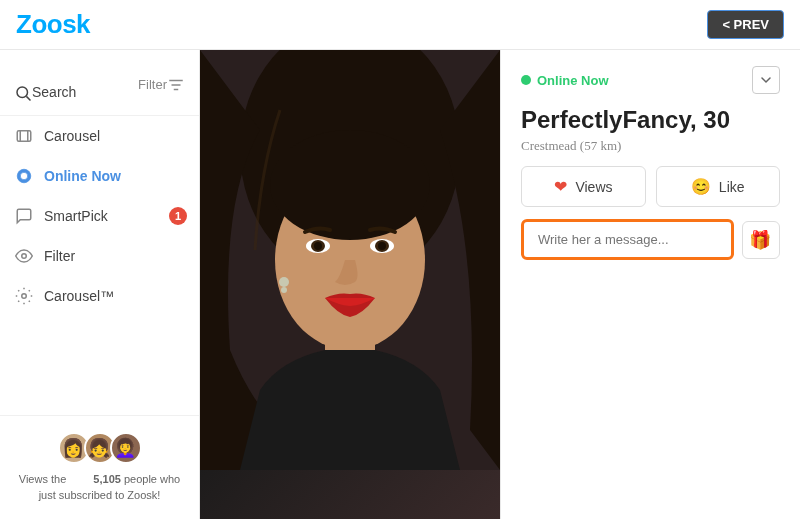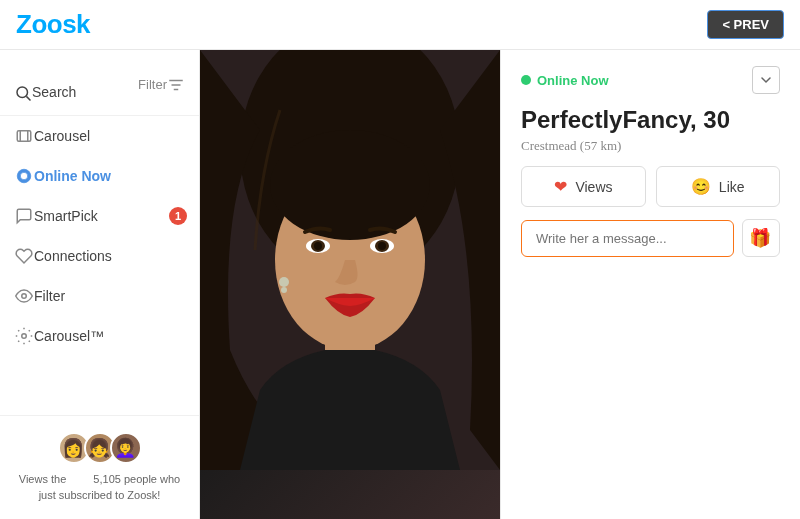--- a/index.html
+++ b/index.html
@@ -75,20 +75,21 @@
       background: #fff;
       border-right: 1px solid #e8e8e8;
       display: flex;
       flex-direction: column;
       padding-top: 4px;
     }
 
     .sidebar-item {
       display: flex;
       align-items: center;
+      gap: 10px;
       padding: 10px 14px;
       cursor: pointer;
       font-size: 14px;
       color: #444;
       position: relative;
     }
 
     .sidebar-item.active {
       color: #4a90e2;
       font-weight: 600;
@@ -178,21 +179,21 @@
 
     .avatar-circle:first-child { margin-left: 0; }
 
     .footer-text {
       font-size: 11px;
       color: #666;
       line-height: 1.4;
     }
 
     .footer-text strong {
-      font-weight: 400;
+      font-weight: 700;
       padding-left: 24px;
     }
 
     
     .content-area {
       flex: 1;
       display: flex;
       overflow: hidden;
     }
 
@@ -284,21 +285,21 @@
 
     .message-row {
       display: flex;
       gap: 8px;
       align-items: center;
     }
 
     .message-input {
       flex: 1;
       padding: 10px 14px;
-      border: 1px solid #f97316;
+      border: 3px solid #f97316;
       border-radius: 6px;
       font-size: 13px;
       color: #999;
       outline: none;
     }
 
     .gift-btn {
       width: 38px;
       height: 38px;
       border: 1px solid #ddd;
@@ -377,28 +378,20 @@
       <div class="sidebar-item">
         <span class="item-icon">
           <svg class="icon-svg" viewBox="0 0 24 24" fill="none" stroke="currentColor" stroke-width="2">
             <path d="M21 15a2 2 0 0 1-2 2H7l-4 4V5a2 2 0 0 1 2-2h14a2 2 0 0 1 2 2z"></path>
           </svg>
         </span>
         <span>SmartPick</span>
         <span class="badge">1</span>
       </div>
 
-      <div class="sidebar-item">
-        <span class="item-icon">
-          <svg class="icon-svg" viewBox="0 0 24 24" fill="none" stroke="currentColor" stroke-width="2">
-            <path d="M20.84 4.61a5.5 5.5 0 0 0-7.78 0L12 5.67l-1.06-1.06a5.5 5.5 0 0 0-7.78 7.78l1.06 1.06L12 21.23l7.78-7.78 1.06-1.06a5.5 5.5 0 0 0 0-7.78z"></path>
-          </svg>
-        </span>
-        <span>Connections</span>
-      </div>
 
       <div class="sidebar-item">
         <span class="item-icon">
           <svg class="icon-svg" viewBox="0 0 24 24" fill="none" stroke="currentColor" stroke-width="2">
             <path d="M1 12s4-8 11-8 11 8 11 8-4 8-11 8-11-8-11-8z"></path>
               <circle cx="12" cy="12" r="3"></circle>
           </svg>
         </span>
         <span>Filter</span>
       </div>

